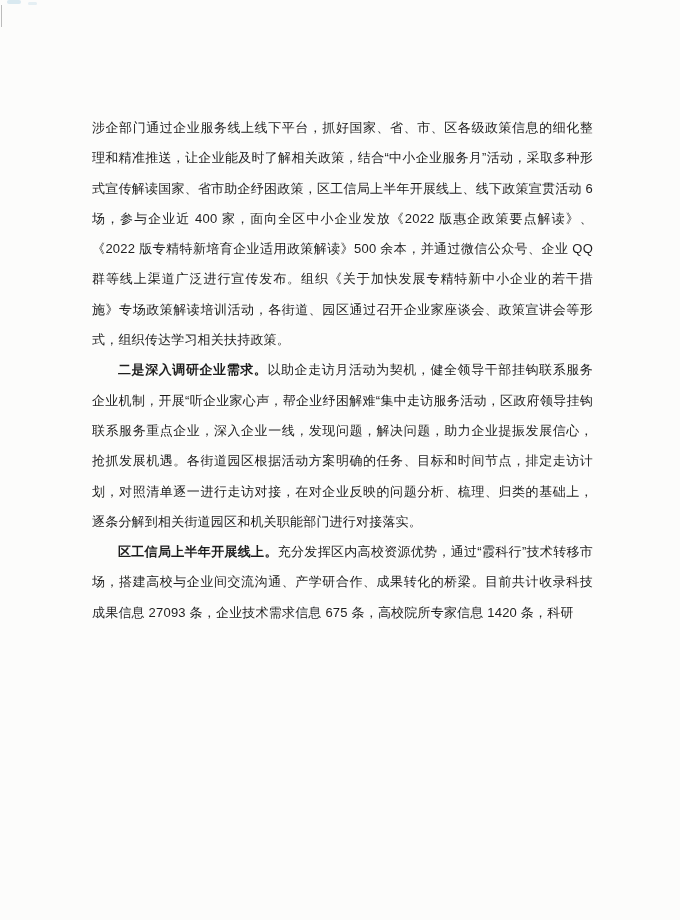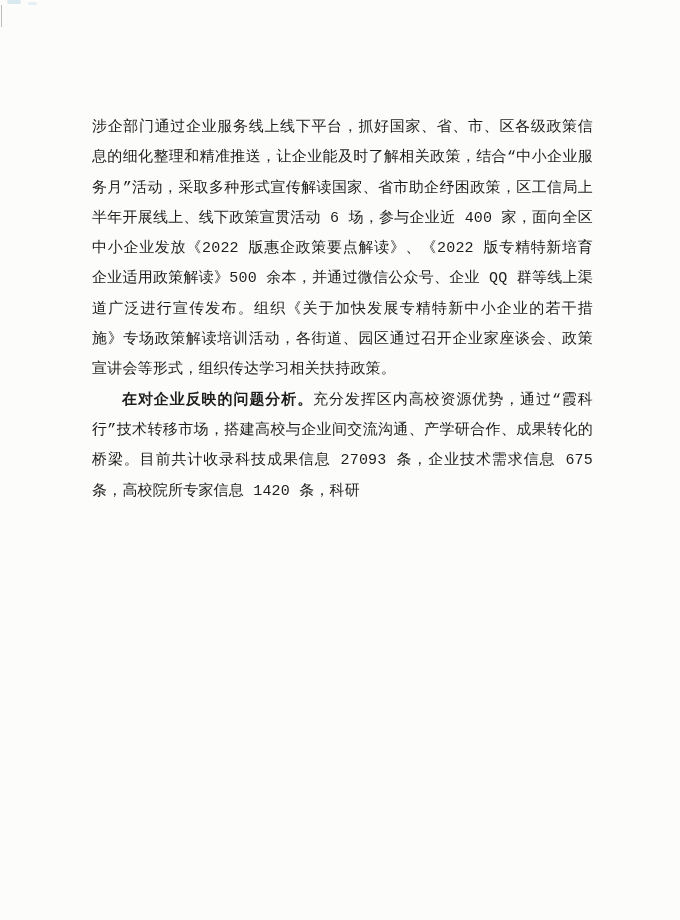--- a/index.html
+++ b/index.html
@@ -21,22 +21,22 @@
   .page {
     position: absolute;
     inset: 0;
     background: var(--bg);
   }
   .text-block {
     position: absolute;
     left: 92px;
     top: 113px;
     width: 501px;
-    font-family: Liberation Mono, monospace;
-    font-size: 15px;
+    font-family: Liberation Sans, sans-serif;
+    font-size: 13px;
     line-height: 30.3px;
     color: var(--ink);
     text-align: justify;
     text-justify: inter-character;
     letter-spacing: 0.2px;
     -webkit-font-smoothing: antialiased;
   }
   .text-block p {
     margin: 0;
     padding: 0;
@@ -83,17 +83,18 @@
 
 <div class="page">
 
   <div class="scan-speck-a"></div>
   <div class="scan-speck-b"></div>
   <div class="scan-edge-line"></div>
 
   <div class="text-block">
     <p><span class="lead"></span><span>涉企部门通过企业服务线上线下平台，抓好国家、省、市、区各级政策信息的细化整理和精准推送，让企业能及时了解相关政策，结合“中小企业服务月”活动，采取多种形式宣传解读国家、省市助企纾困政策，区工信局上半年开展线上、线下政策宣贯活动 6 场，参与企业近 400 家，面向全区中小企业发放《2022 版惠企政策要点解读》、《2022 版专精特新培育企业适用政策解读》500 余本，并通过微信公众号、企业 QQ 群等线上渠道广泛进行宣传发布。组织《关于加快发展专精特新中小企业的若干措施》专场政策解读培训活动，各街道、园区通过召开企业家座谈会、政策宣讲会等形式，组织传达学习相关扶持政策。</span></p>
 
+    <p class="indent"><span class="lead">二是深入调研企业需求。</span><span>以助企走访月活动为契机，健全领导干部挂钩联系服务企业机制，开展“听企业家心声，帮企业纾困解难“集中走访服务活动，区政府领导挂钩联系服务重点企业，深入企业一线，发现问题，解决问题，助力企业提振发展信心，抢抓发展机遇。各街道园区根据活动方案明确的任务、目标和时间节点，排定走访计划，对照清单逐一进行走访对接，在对企业反映的问题分析、梳理、归类的基础上，逐条分解到相关街道园区和机关职能部门进行对接落实。</span></p>
 
-    <p class="indent"><span class="lead">在对企业反映的问题分析。</span><span>充分发挥区内高校资源优势，通过“霞科行”技术转移市场，搭建高校与企业间交流沟通、产学研合作、成果转化的桥梁。目前共计收录科技成果信息 27093 条，企业技术需求信息 675 条，高校院所专家信息 1420 条，科研</span></p>
+    <p class="indent"><span class="lead">区工信局上半年开展线上。</span><span>充分发挥区内高校资源优势，通过“霞科行”技术转移市场，搭建高校与企业间交流沟通、产学研合作、成果转化的桥梁。目前共计收录科技成果信息 27093 条，企业技术需求信息 675 条，高校院所专家信息 1420 条，科研</span></p>
   </div>
 
 </div>
 
 </body></html>

